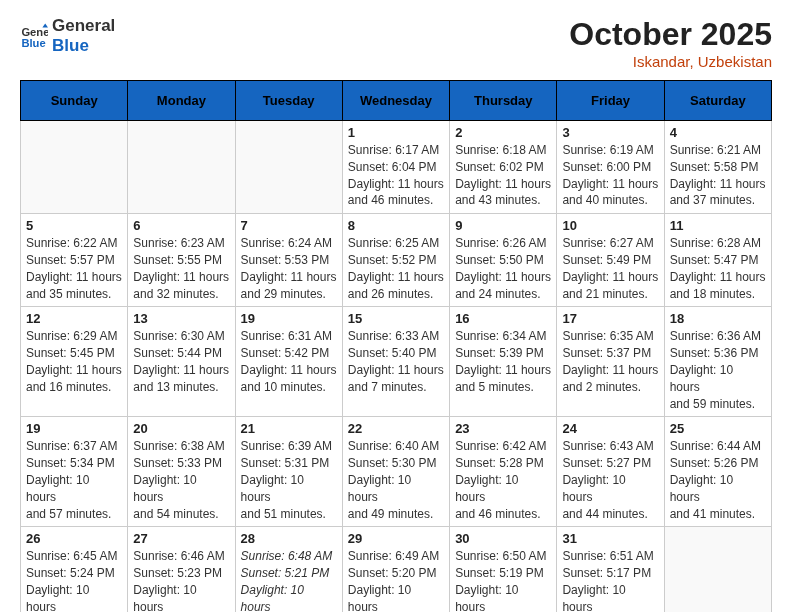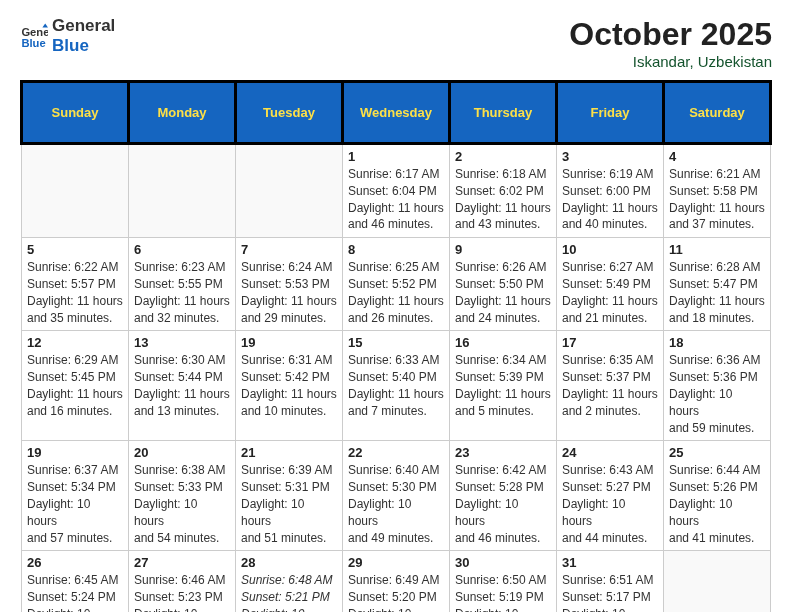--- a/index.html
+++ b/index.html
@@ -35,37 +35,37 @@
     .title-block {
       text-align: right;
     }
     .main-title {
       font-size: 32px;
       font-weight: bold;
       color: #222;
     }
     .subtitle {
       font-size: 15px;
-      color: #14532d;
+      color: #c2410c;
     }
     .calendar {
       flex: 1;
       border: 1px solid #ccc;
       border-collapse: collapse;
       width: 100%;
       table-layout: fixed;
     }
     .calendar th {
       background-color: #1565c0;
-      color: #fde047;
+      color: #000000;
       text-align: center;
-      padding: 22px 4px;
+      padding: 12px 4px;
       font-size: 13px;
       font-weight: bold;
-      border: 3px solid #000000;
+      border: 1px solid #000000;
     }
     .calendar td {
       border: 1px solid #ccc;
       vertical-align: top;
       padding: 4px 5px;
       font-size: 10.5px;
       color: #222;
       height: 78px;
     }
     .calendar td.empty {

